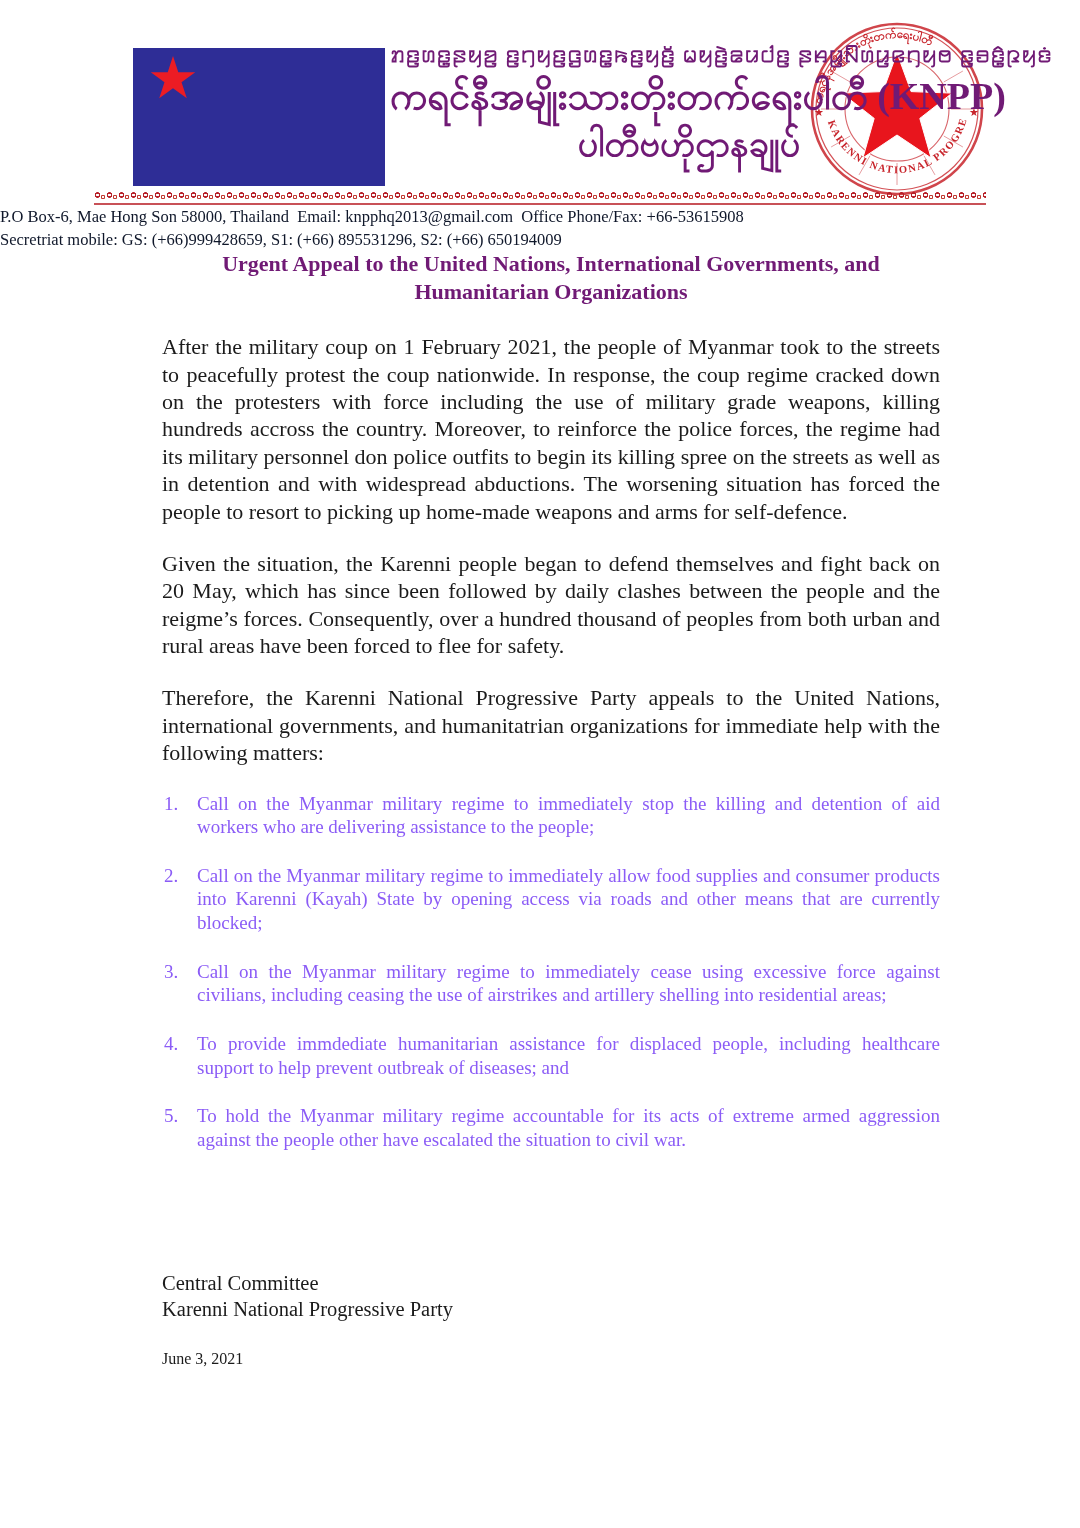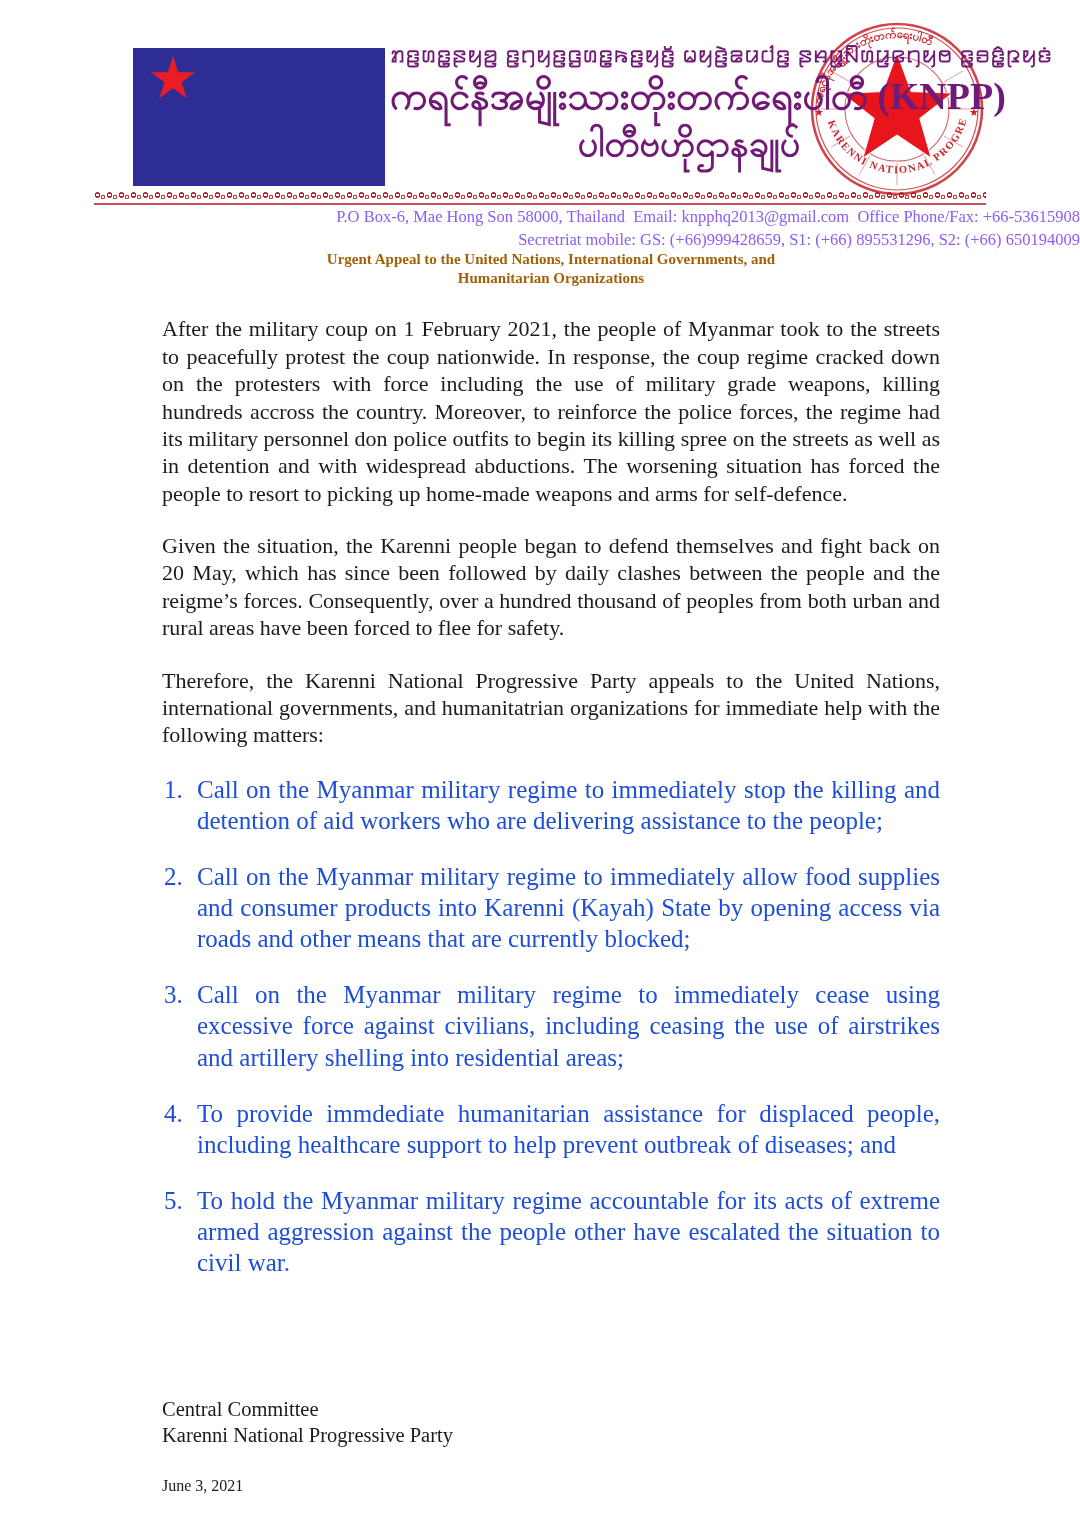--- a/index.html
+++ b/index.html
@@ -26,38 +26,38 @@
     position:absolute; left:94px; top:189px; width:892px; height:14px; z-index:4;
     background-image:
       radial-gradient(circle at 3.5px 6px, rgba(183,32,40,0) 1.1px, #b72028 1.5px, #b72028 2.6px, rgba(183,32,40,0) 3px),
       radial-gradient(circle at 9px 8px, rgba(192,58,48,0) .7px, #c03a30 1.1px, #c03a30 2px, rgba(192,58,48,0) 2.5px);
     background-size:12px 14px; background-repeat:repeat-x;
     border-bottom:2px solid rgba(185,32,40,.78);
   }
 
   .contact {
     position:absolute; left:0; top:206px; width:1080px; z-index:3;
-    text-align:right; color:#8b5cf6; font-size:16.5px; line-height:1.38;
+    text-align:left; color:#0f172a; font-size:16.5px; line-height:1.38;
   }
   .contact div {white-space:pre-wrap;}
 
   
   .letter-body {position:absolute; left:162px; top:250px; width:778px;}
   .doc-title {
-    margin:0 0 27px 0; text-align:center; font-size:15px; font-weight:bold;
-    color:#a16207; line-height:1.28;
+    margin:0 0 27px 0; text-align:center; font-size:22px; font-weight:bold;
+    color:#701a75; line-height:1.28;
   }
   .para {
     margin:0 0 25px 0; font-size:22px; line-height:1.245;
     text-align:justify; color:#1b1b1b;
   }
   .appeal-list {margin:0; padding:0; list-style:none; counter-reset:item;}
   .appeal-list li {
     counter-increment:item; position:relative; margin:0 0 25px 0; padding-left:35px;
-    font-size:25px; line-height:1.245; text-align:justify; color:#1d4ed8;
+    font-size:19px; line-height:1.245; text-align:justify; color:#8b5cf6;
   }
   .appeal-list li::before {content:counter(item) "."; position:absolute; left:2px; top:0;}
   .signature {margin-top:118px; font-size:20.5px; line-height:1.28;}
   .doc-date {margin-top:28px; font-size:16px;}
 </style>
 </head>
 <body>
 
 <div class="page">
 

